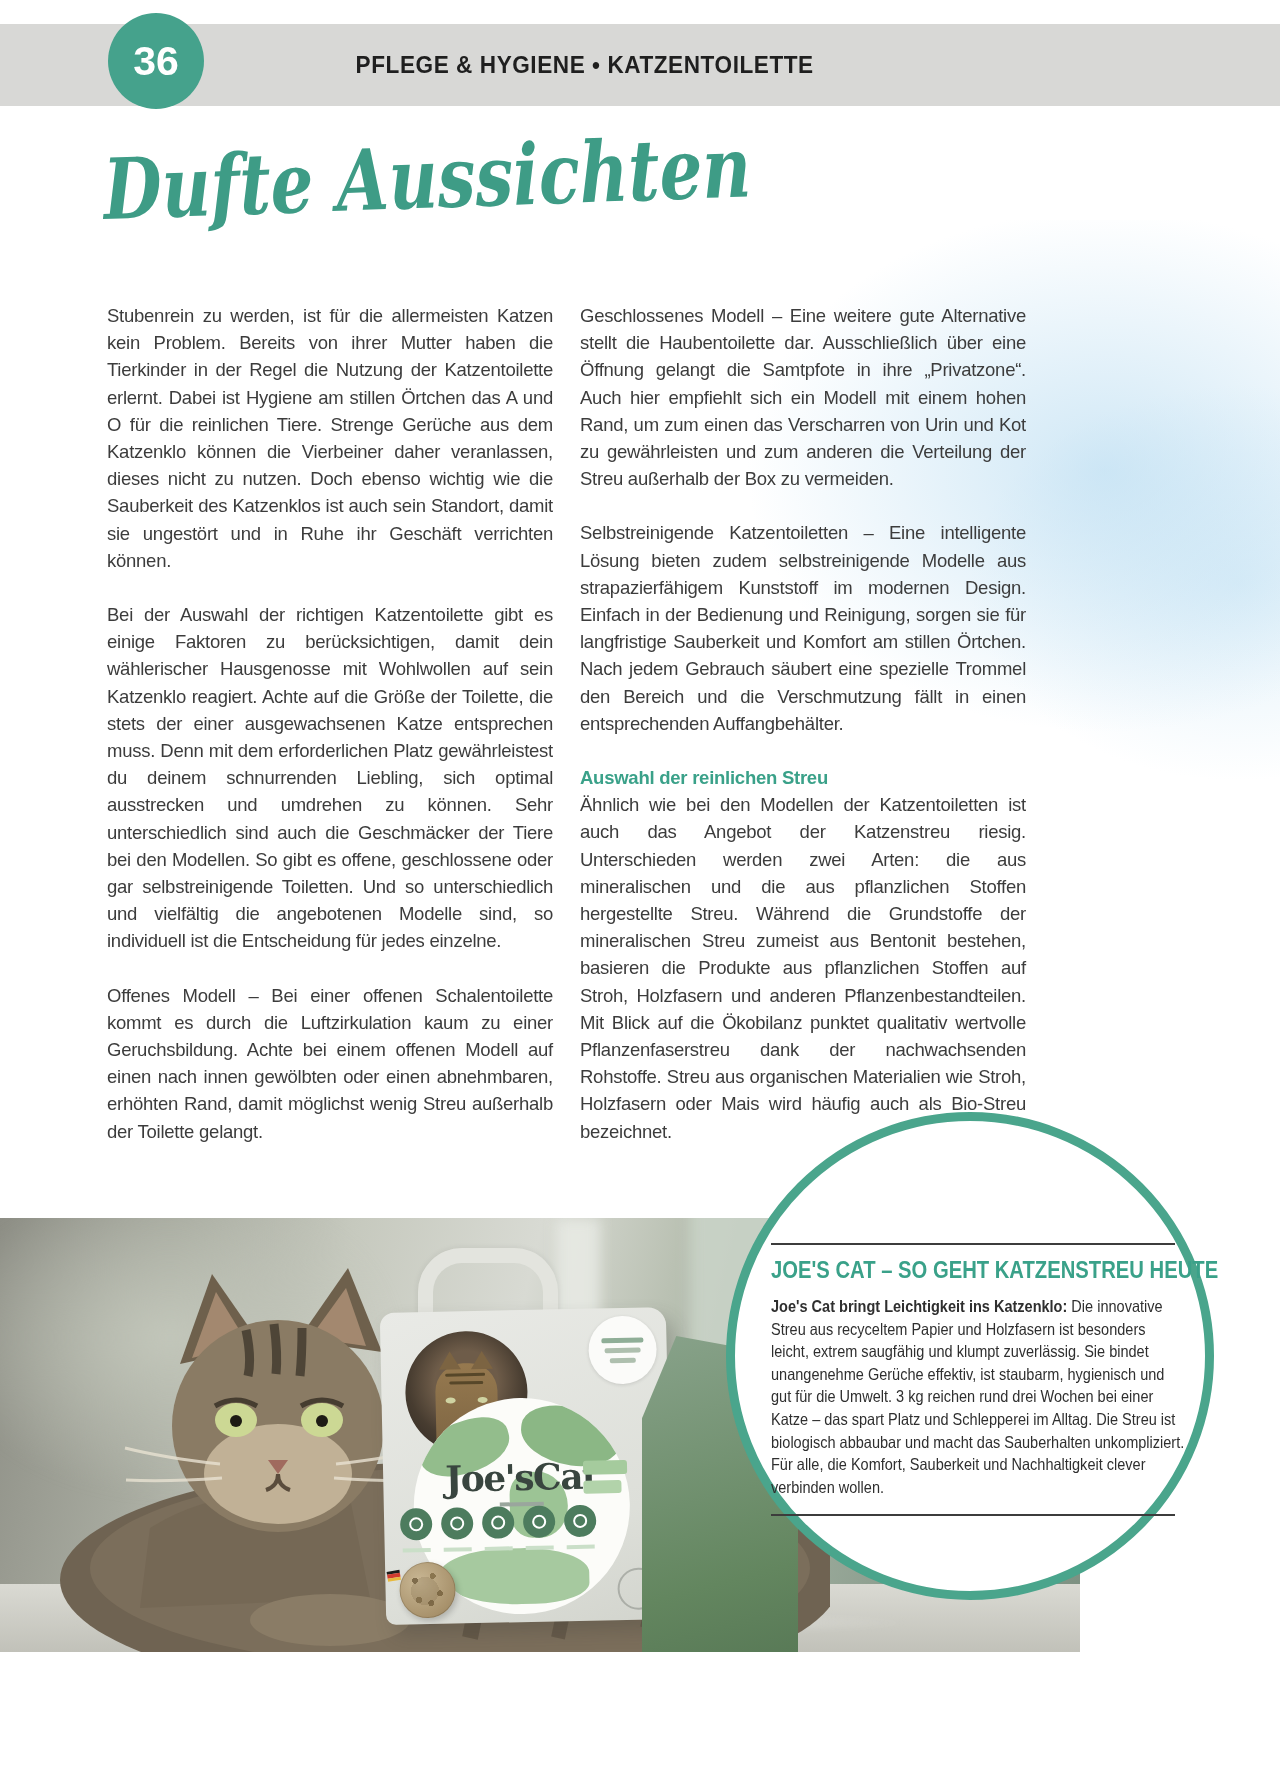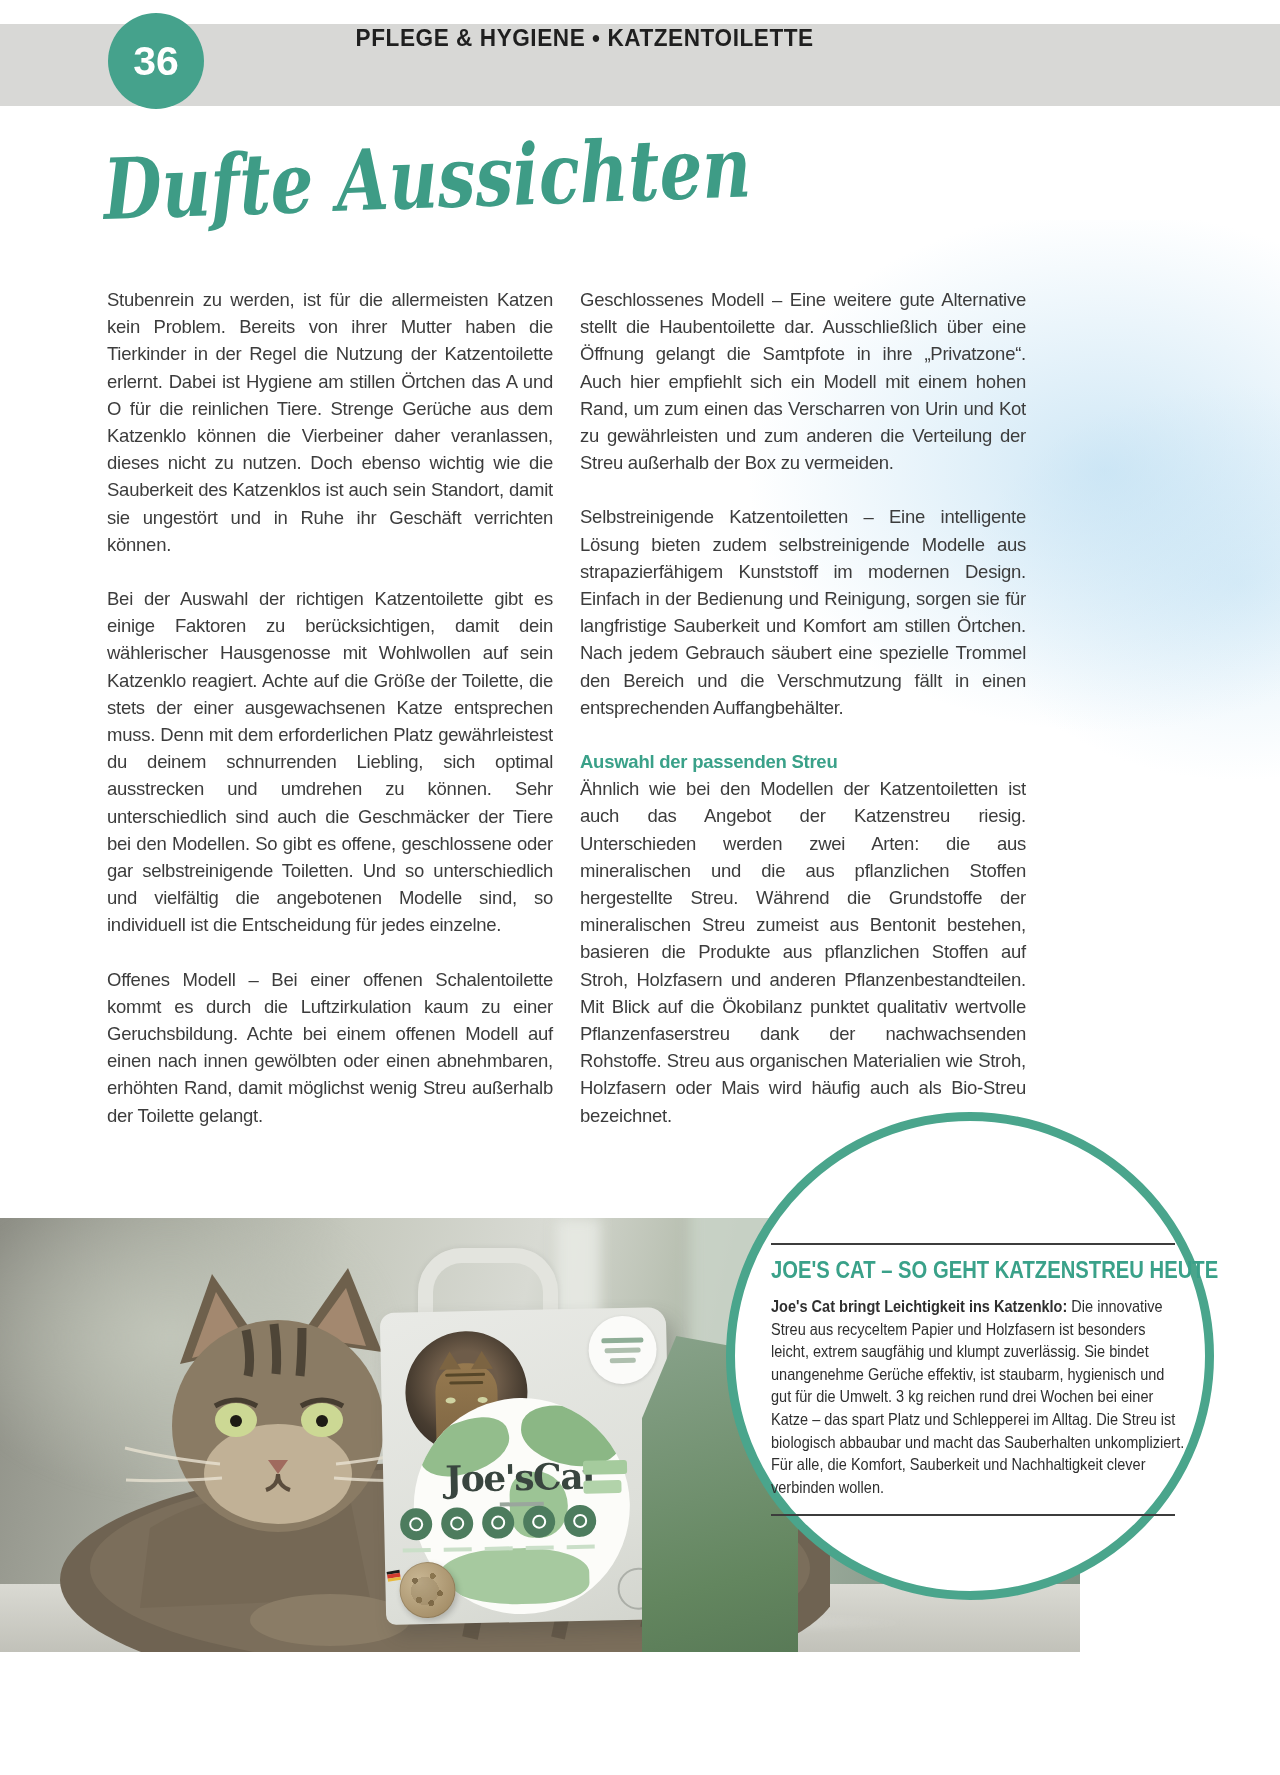--- a/index.html
+++ b/index.html
@@ -18,21 +18,21 @@
   .regmark i:nth-child(3){ background:#f5d216; }
   .regmark i:nth-child(4){ background:#1d1d1b; }
 
   
   .header-bar {
     position:absolute; left:0; top:24px; width:1280px; height:82px;
     background:#d8d8d6; z-index:1;
   }
   .header-title {
     position:absolute; left:0; right:110px; top:0; height:82px;
-    display:flex; align-items:flex-start; justify-content:center;
+    display:flex; align-items:center; justify-content:center;
     font-weight:bold; font-size:24px; letter-spacing:.6px; color:#1f1f1f;
   }
   .header-title span{ display:inline-block; transform:scaleX(.94); white-space:nowrap; }
   .page-badge {
     position:absolute; left:108px; top:13px; width:96px; height:96px;
     background:#45a28c; border-radius:50%; z-index:2;
     display:flex; align-items:center; justify-content:center;
     color:#ffffff; font-size:41px; font-weight:bold;
   }
 
@@ -48,21 +48,21 @@
   .headline {
     position:absolute; left:102px; top:148px; z-index:2;
     font-family:"DejaVu Serif", serif; font-style:italic; font-weight:bold;
     font-size:84px; color:#3e9c86; line-height:1;
     transform:rotate(-2deg) scaleX(.8); transform-origin:left top;
     white-space:nowrap;
   }
 
   
   .columns {
-    position:absolute; left:107px; top:286px; width:920px; z-index:2;
+    position:absolute; left:107px; top:302px; width:920px; z-index:2;
     display:flex; gap:27px;
   }
   .col { width:446px; font-size:18.5px; line-height:27.2px; letter-spacing:-.25px;
          text-align:justify; color:#3c3c3c; }
   .col p { margin:0 0 27px 0; }
   .col h3 { font-size:18.5px; line-height:27.2px; color:#3aa189; margin:0; }
 
   
   .photo {
     position:absolute; left:0; top:1218px; width:1080px; height:434px;
@@ -201,21 +201,21 @@
 
   <div class="columns">
     <div class="col">
       <p>Stubenrein zu werden, ist für die allermeisten Katzen kein Problem. Bereits von ihrer Mutter haben die Tierkinder in der Regel die Nutzung der Katzentoilette erlernt. Dabei ist Hygiene am stillen Örtchen das A und O für die reinlichen Tiere. Strenge Gerüche aus dem Katzenklo können die Vierbeiner daher veranlassen, dieses nicht zu nutzen. Doch ebenso wichtig wie die Sauberkeit des Katzenklos ist auch sein Standort, damit sie ungestört und in Ruhe ihr Geschäft verrichten können.</p>
       <p>Bei der Auswahl der richtigen Katzentoilette gibt es einige Faktoren zu berücksichtigen, damit dein wählerischer Hausgenosse mit Wohlwollen auf sein Katzenklo reagiert. Achte auf die Größe der Toilette, die stets der einer ausgewachsenen Katze entsprechen muss. Denn mit dem erforderlichen Platz gewährleistest du deinem schnurrenden Liebling, sich optimal ausstrecken und umdrehen zu können. Sehr unterschiedlich sind auch die Geschmäcker der Tiere bei den Modellen. So gibt es offene, geschlossene oder gar selbstreinigende Toiletten. Und so unterschiedlich und vielfältig die angebotenen Modelle sind, so individuell ist die Entscheidung für jedes einzelne.</p>
       <p>Offenes Modell – Bei einer offenen Schalentoilette kommt es durch die Luftzirkulation kaum zu einer Geruchsbildung. Achte bei einem offenen Modell auf einen nach innen gewölbten oder einen abnehmbaren, erhöhten Rand, damit möglichst wenig Streu außerhalb der Toilette gelangt.</p>
     </div>
     <div class="col">
       <p>Geschlossenes Modell – Eine weitere gute Alternative stellt die Haubentoilette dar. Ausschließlich über eine Öffnung gelangt die Samtpfote in ihre „Privatzone“. Auch hier empfiehlt sich ein Modell mit einem hohen Rand, um zum einen das Verscharren von Urin und Kot zu gewährleisten und zum anderen die Verteilung der Streu außerhalb der Box zu vermeiden.</p>
       <p>Selbstreinigende Katzentoiletten – Eine intelligente Lösung bieten zudem selbstreinigende Modelle aus strapazierfähigem Kunststoff im modernen Design. Einfach in der Bedienung und Reinigung, sorgen sie für langfristige Sauberkeit und Komfort am stillen Örtchen. Nach jedem Gebrauch säubert eine spezielle Trommel den Bereich und die Verschmutzung fällt in einen entsprechenden Auffangbehälter.</p>
-      <h3>Auswahl der passenden Streu</h3>
+      <h3>Auswahl der reinlichen Streu</h3>
       <p>Ähnlich wie bei den Modellen der Katzentoiletten ist auch das Angebot der Katzenstreu riesig. Unterschieden werden zwei Arten: die aus mineralischen und die aus pflanzlichen Stoffen hergestellte Streu. Während die Grundstoffe der mineralischen Streu zumeist aus Bentonit bestehen, basieren die Produkte aus pflanzlichen Stoffen auf Stroh, Holzfasern und anderen Pflanzenbestandteilen. Mit Blick auf die Ökobilanz punktet qualitativ wertvolle Pflanzenfaserstreu dank der nachwachsenden Rohstoffe. Streu aus organischen Materialien wie Stroh, Holzfasern oder Mais wird häufig auch als Bio-Streu bezeichnet.</p>
     </div>
   </div>
 
   <div class="photo">
     <div class="blur-layer">
       <div class="blob1"></div>
       <div class="framebar"></div>
       <div class="rightwin"></div>
     </div>

